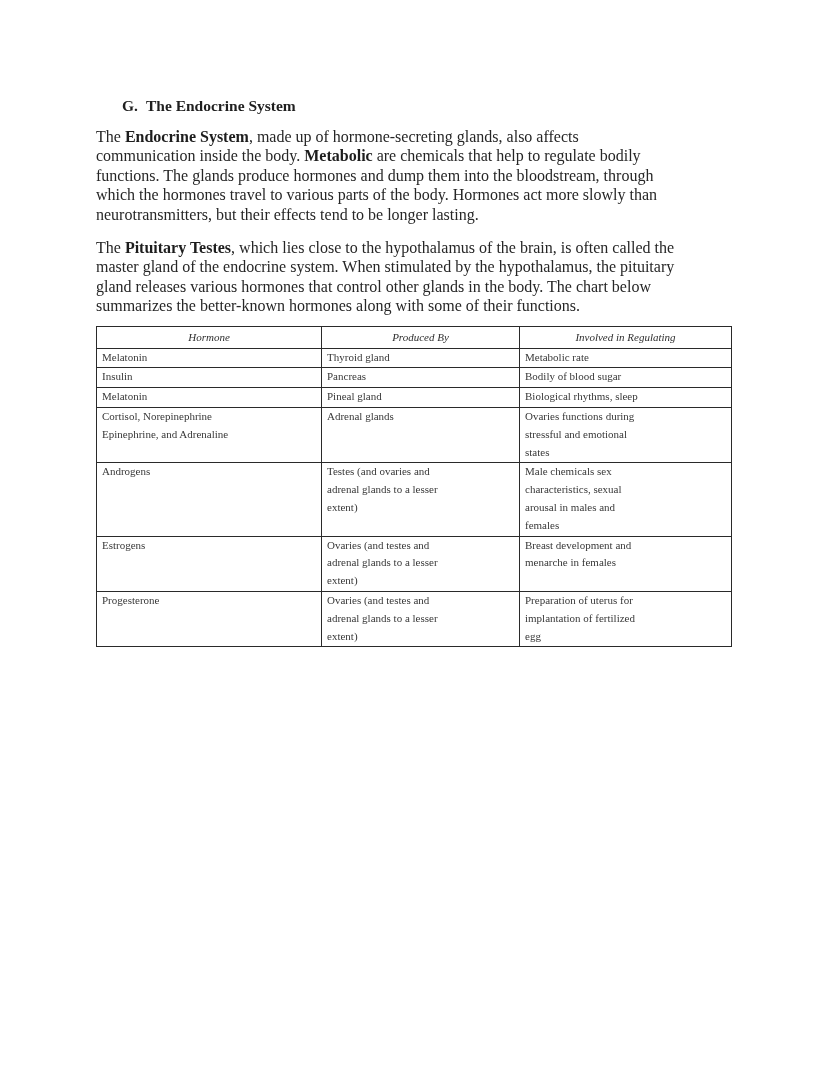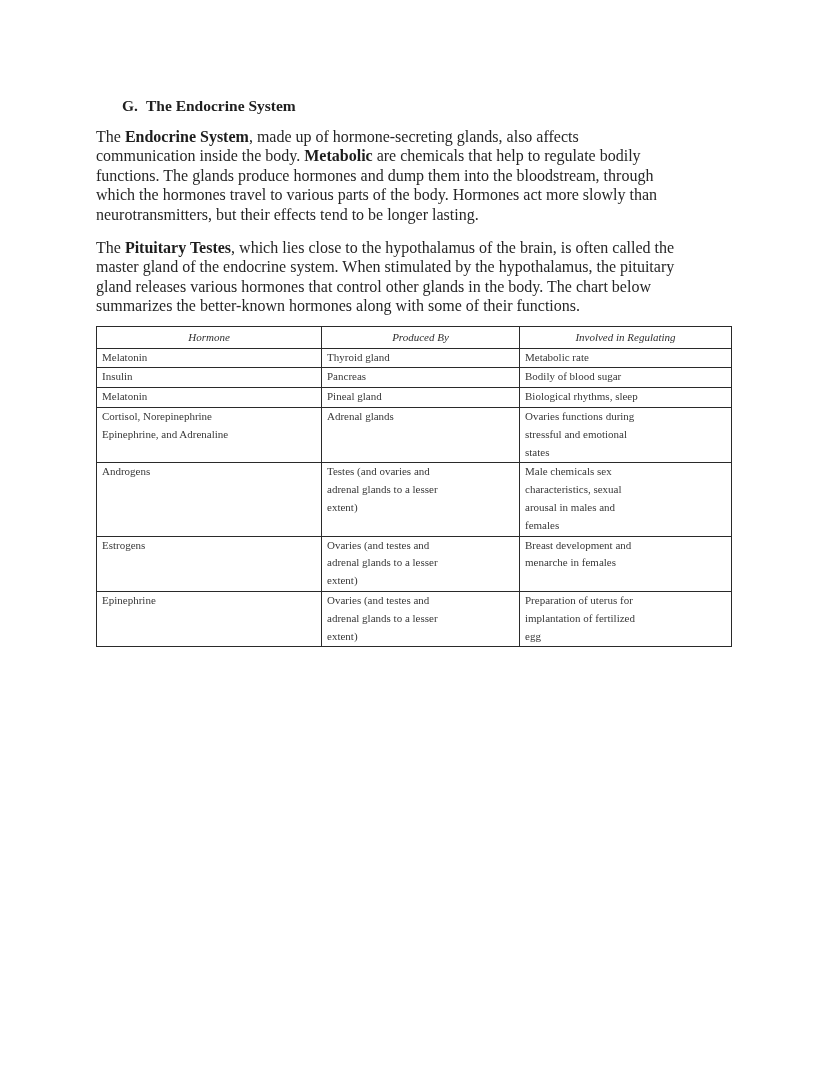--- a/index.html
+++ b/index.html
@@ -134,21 +134,21 @@
         </tr>
         <tr>
           <td>Estrogens</td>
           <td>Ovaries (and testes and
 adrenal glands to a lesser
 extent)</td>
           <td>Breast development and
 menarche in females</td>
         </tr>
         <tr>
-          <td>Epinephrine</td>
+          <td>Progesterone</td>
           <td>Ovaries (and testes and
 adrenal glands to a lesser
 extent)</td>
           <td>Preparation of uterus for
 implantation of fertilized
 egg</td>
         </tr>
       </tbody>
     </table>
 

